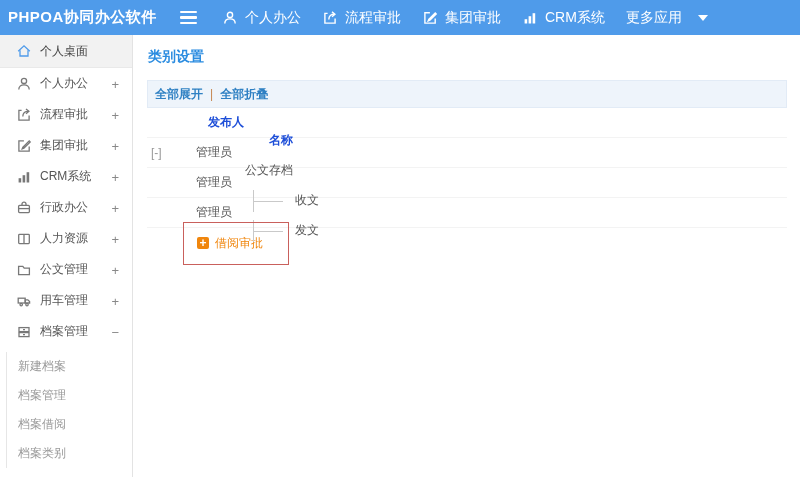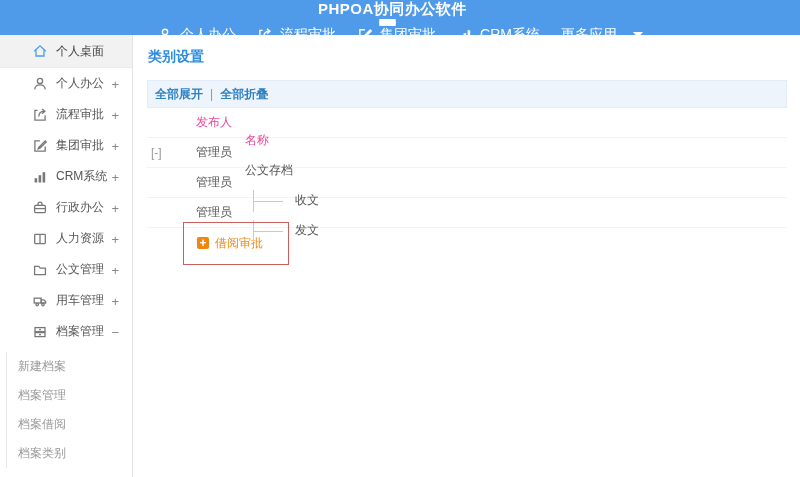--- a/index.html
+++ b/index.html
@@ -6,59 +6,59 @@
   html, body { width: 800px; height: 477px; }
   body {
     font-family: "Liberation Sans", "DejaVu Sans", sans-serif;
     background: #fff; color: #555; position: relative; overflow: hidden;
   }
   a { text-decoration: none; cursor: pointer; }
 
   
   .topbar {
     height: 35px; background: #4f9bea; display: flex; align-items: center;
-    color: #fff; position: relative; z-index: 5; flex-direction: column;
+    color: #fff; position: relative; z-index: 5;
   }
   .logo { font-size: 15px; font-weight: bold; padding-left: 8px; width: 180px; letter-spacing: .5px; white-space: nowrap; }
   .hamburger { width: 17px; height: 14px; margin-right: 25px; display: flex; flex-direction: column; justify-content: space-between; cursor: pointer; }
   .hamburger span { display: block; height: 2.4px; background: #fff; border-radius: 1px; }
   .nav { display: flex; align-items: center; gap: 21px; }
   .nav-item { display: flex; align-items: center; gap: 7px; color: #fff; font-size: 14px; white-space: nowrap; }
   .nav-item svg { display: block; }
   .more-caret { margin-left: 9px; display: block; }
 
   
   .sidebar {
     position: absolute; top: 35px; left: 0; bottom: 0; width: 133px;
     background: #fff; border-right: 1px solid #e3e3e3;
   }
   .side-item {
     height: 31px; display: flex; align-items: center;
-    padding-left: 32px; font-size: 12px; color: #555; position: relative; cursor: pointer;
+    padding-left: 16px; font-size: 12px; color: #555; position: relative; cursor: pointer;
   }
   .side-item .s-icon { width: 16px; height: 16px; margin-right: 8px; color: #787878; flex: 0 0 16px; }
   .side-item.active { height: 33px; background: #f2f2f2; border-bottom: 1px solid #e9e9e9; color: #444; }
   .side-item.active .s-icon { color: #4f9bea; }
   .expand-sign { position: absolute; right: 13px; top: 50%; transform: translateY(-50%); color: #888; font-size: 13px; }
   .submenu { border-left: 1px solid #e6e6e6; margin-left: 6px; margin-top: 5px; }
   .sub-item { height: 29px; line-height: 29px; padding-left: 11px; font-size: 12px; color: #999; cursor: pointer; }
 
   
   .main { margin-left: 134px; padding: 10px 13px 0 13px; }
   .page-title { color: #2b8ce0; font-size: 14px; font-weight: bold; padding: 3px 0 0 1px; }
   .toolbar {
     margin-top: 14px; height: 28px; background: #eef4fb; border: 1px solid #e2ebf6;
     display: flex; align-items: center; padding: 0 7px; font-size: 12px; font-weight: bold;
   }
   .toolbar a { color: #2f80c3; }
   .toolbar .sep { color: #c5854f; margin: 0 7px; font-weight: normal; }
 
   .table { font-size: 12px; }
   .trow { display: flex; align-items: center; height: 30px; border-bottom: 1px solid #f3f3f3; }
-  .thead { font-weight: normal; color: #ec4899; }
+  .thead { font-weight: bold; color: #1d4ed8; gap: 12px; }
   .cell-exp { width: 49px; padding-left: 4px; color: #999; }
   .cell-pub { width: 49px; }
   .cell-name { flex: 1; display: flex; align-items: center; color: inherit; margin-top: 36px; }
   .trow:not(.thead) { color: #555; }
   .tree { width: 42px; height: 30px; position: relative; margin-right: 8px; flex: 0 0 42px; }
   .tree::before { content: ""; position: absolute; left: 8px; top: 4px; bottom: 4px; border-left: 1px solid #c9c9c9; }
   .tree::after { content: ""; position: absolute; left: 8px; width: 30px; top: 50%; border-top: 1px solid #c9c9c9; }
 
   .add-row { display: flex; align-items: center; height: 30px; padding-left: 50px; }
   .plus-icon {

